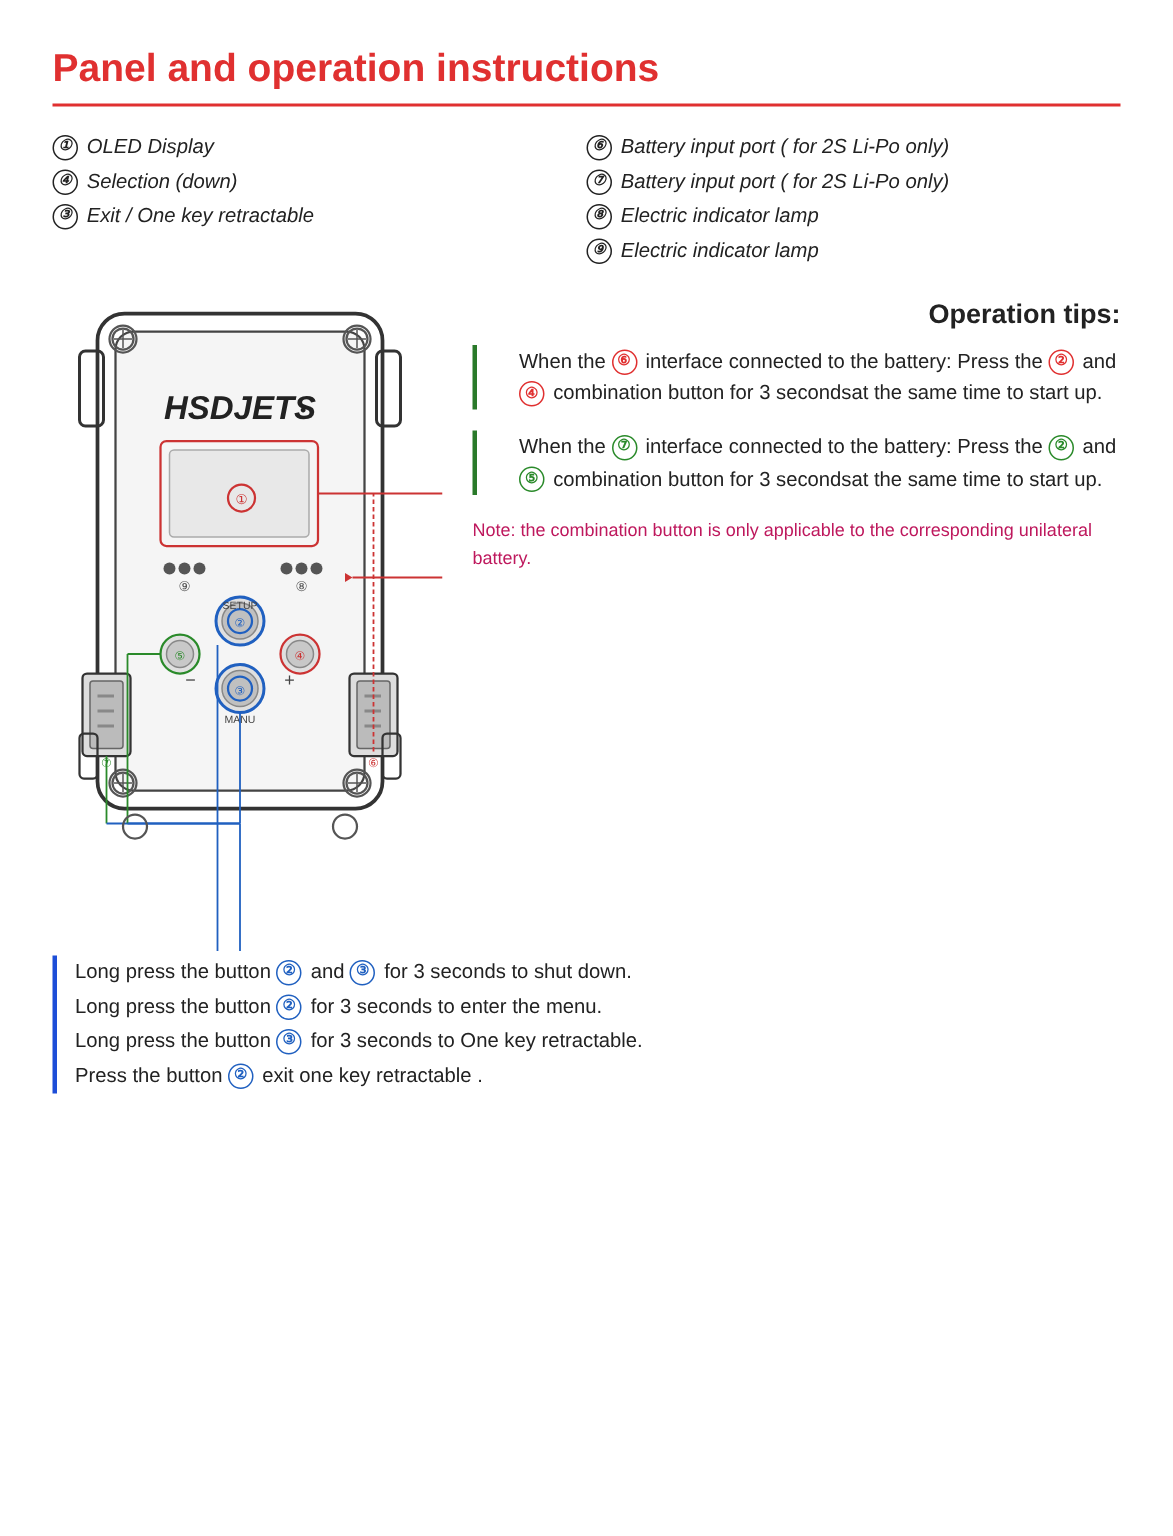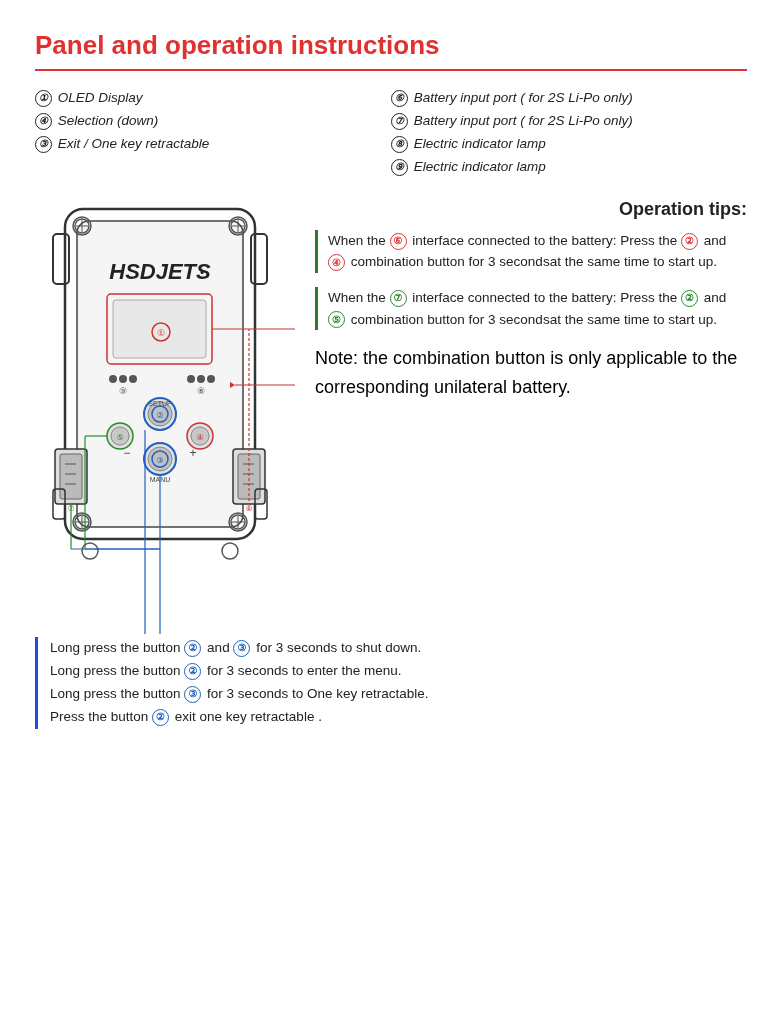--- a/index.html
+++ b/index.html
@@ -96,32 +96,32 @@
       font-size: 18px;
       font-weight: bold;
       color: #222;
       margin-bottom: 10px;
       text-align: right;
     }
 
     .tip-block {
       margin-bottom: 14px;
       border-left: 3px solid #2a7a2a;
-      padding-left: 10px;
+      padding-left: 28px;
       font-size: 13.5px;
       line-height: 1.6;
     }
 
     .tip-block p {
       color: #222;
     }
 
     .note-block {
-      font-size: 18px;
-      color: #000000;
+      font-size: 12px;
+      color: #be185d;
       line-height: 1.6;
       padding-left: 0;
     }
 
     
     .bottom-instructions {
       border-left: 3px solid #1d4ed8;
       padding-left: 12px;
       font-size: 13.5px;
       line-height: 1.7;

